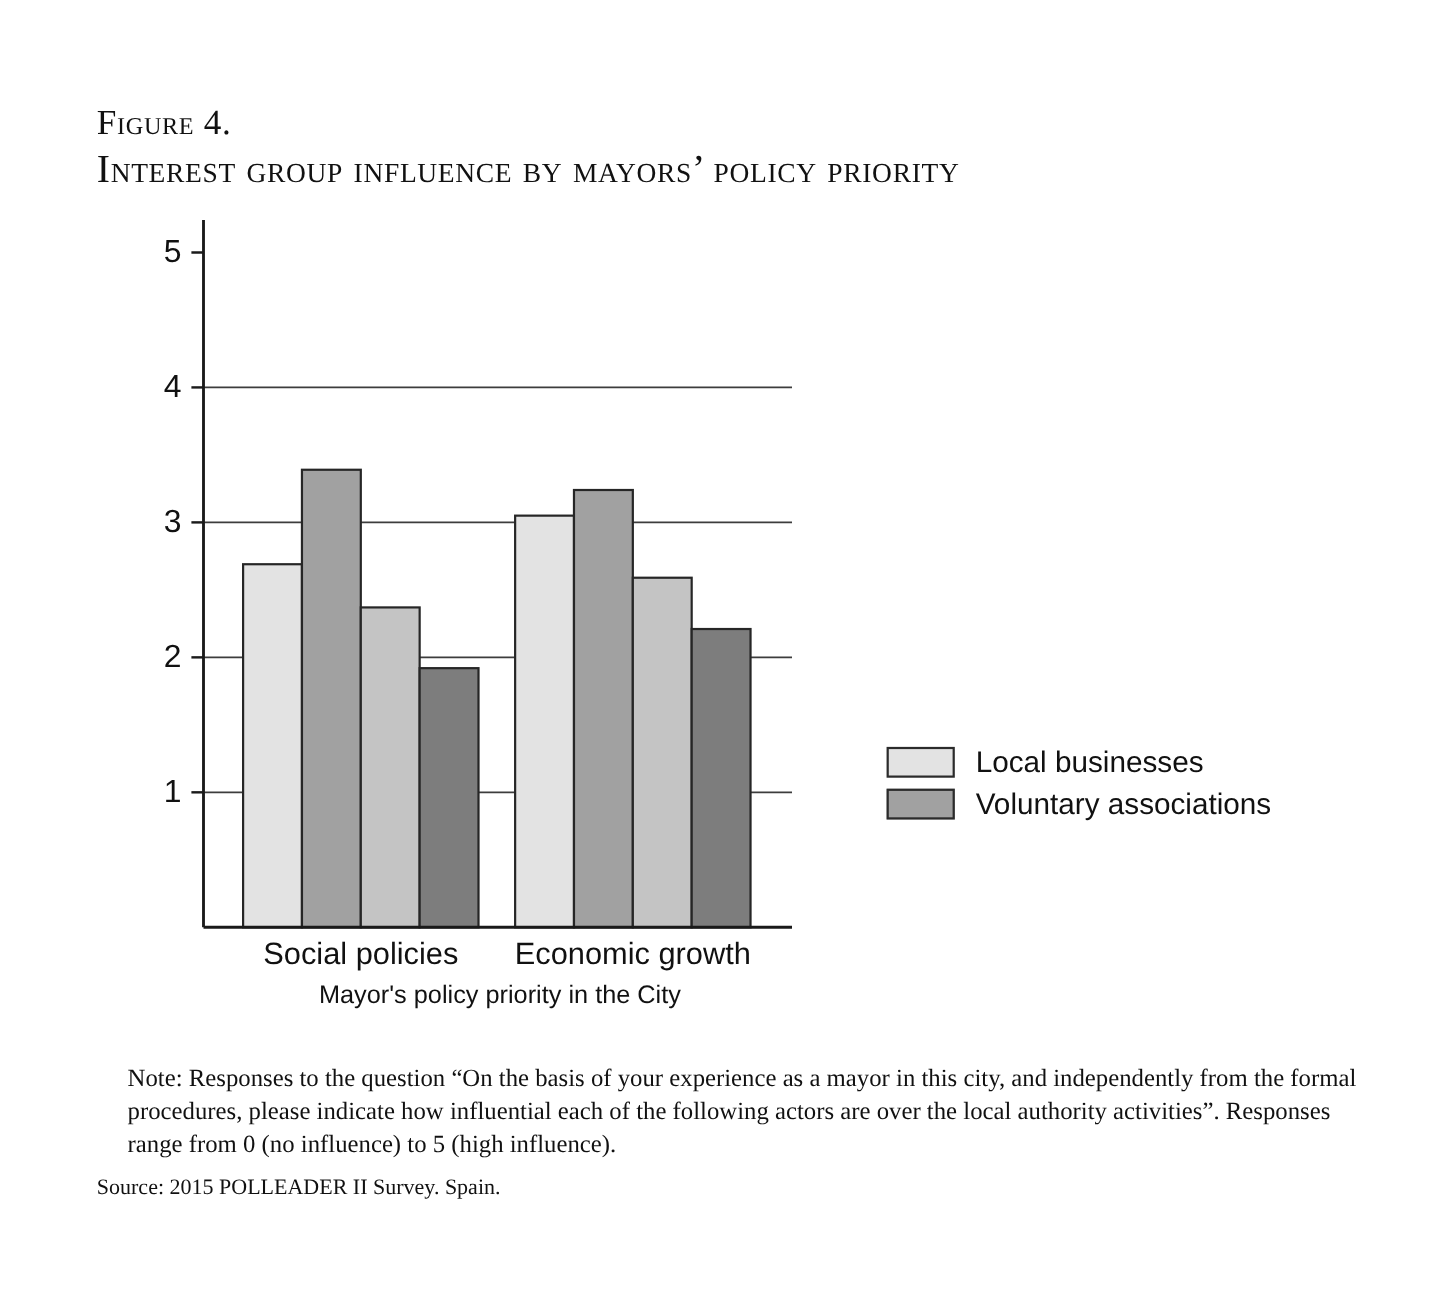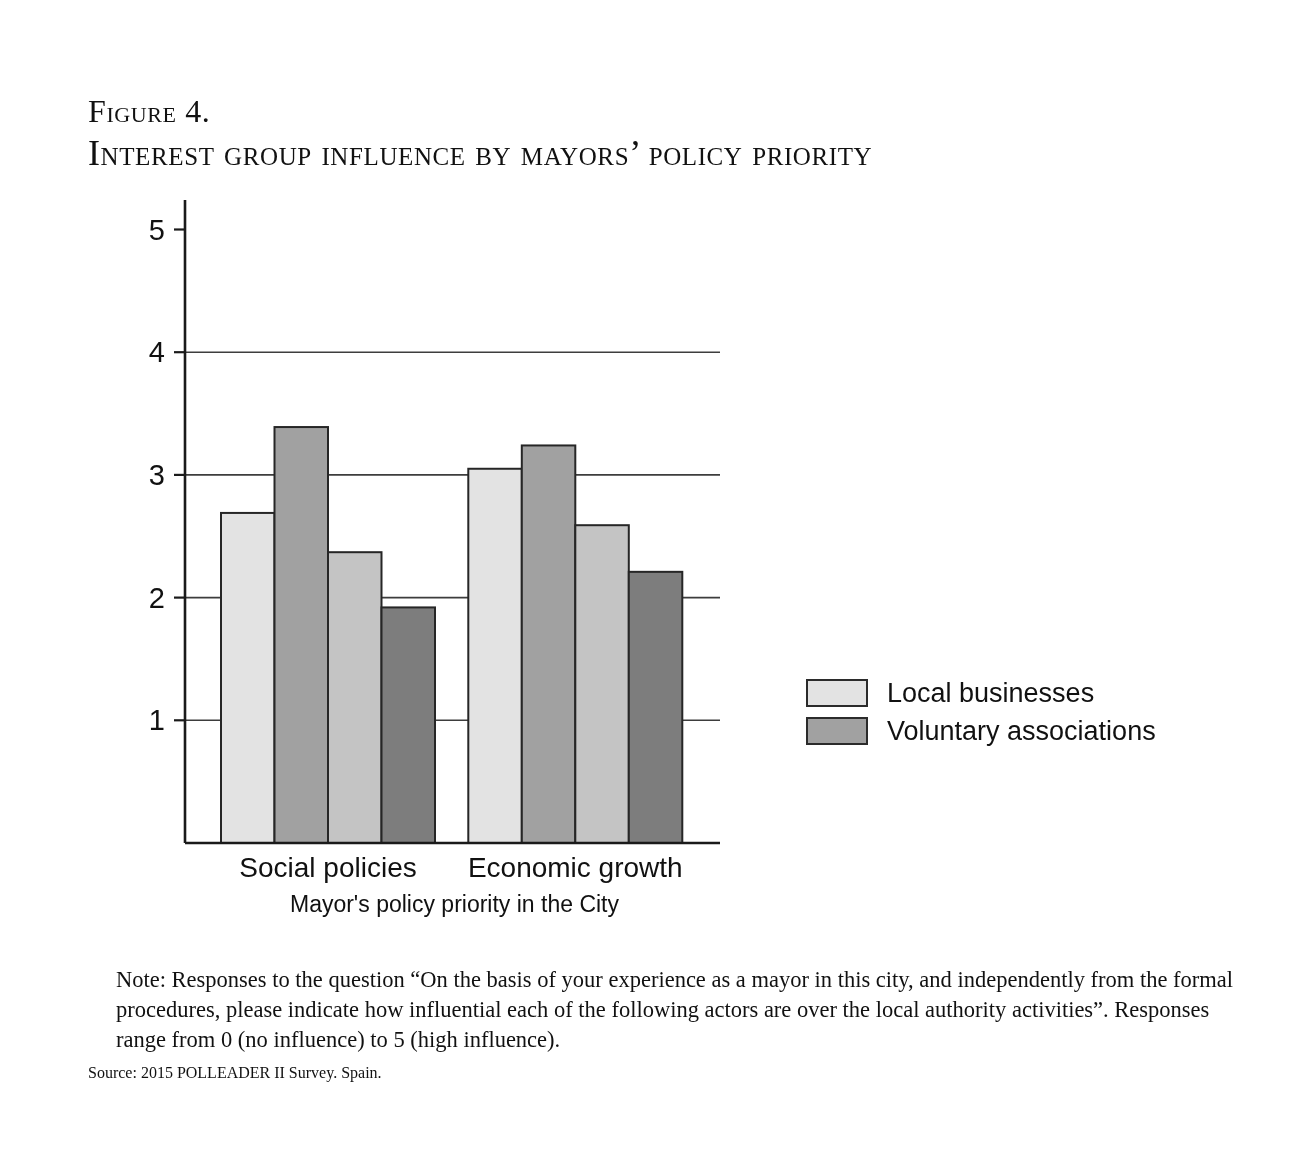--- a/index.html
+++ b/index.html
@@ -38,21 +38,21 @@
     margin-left:19px;
     font-family:"Liberation Sans",sans-serif;
     font-size:27px;line-height:28px;white-space:nowrap;
   }
   .note{
     position:absolute;left:88px;top:942px;width:1132px;
     font-size:22.5px;line-height:30px;text-align:left;margin-left:28px;
   }
   .source{
     position:absolute;left:88px;top:1048px;
-    font-size:16px;
+    font-size:20px;
   }
 </style>
 </head>
 <body>
 
 <div class="page">
 
   <div class="fig-label">Figure 4.</div>
   <div class="fig-title">Interest group influence by mayors’ policy priority</div>
 

